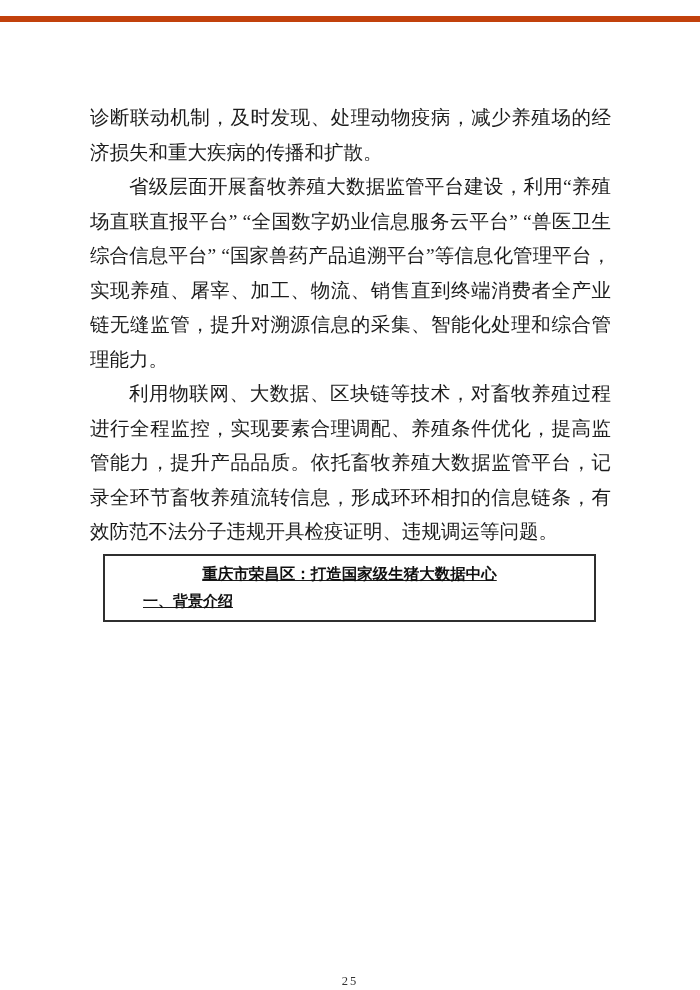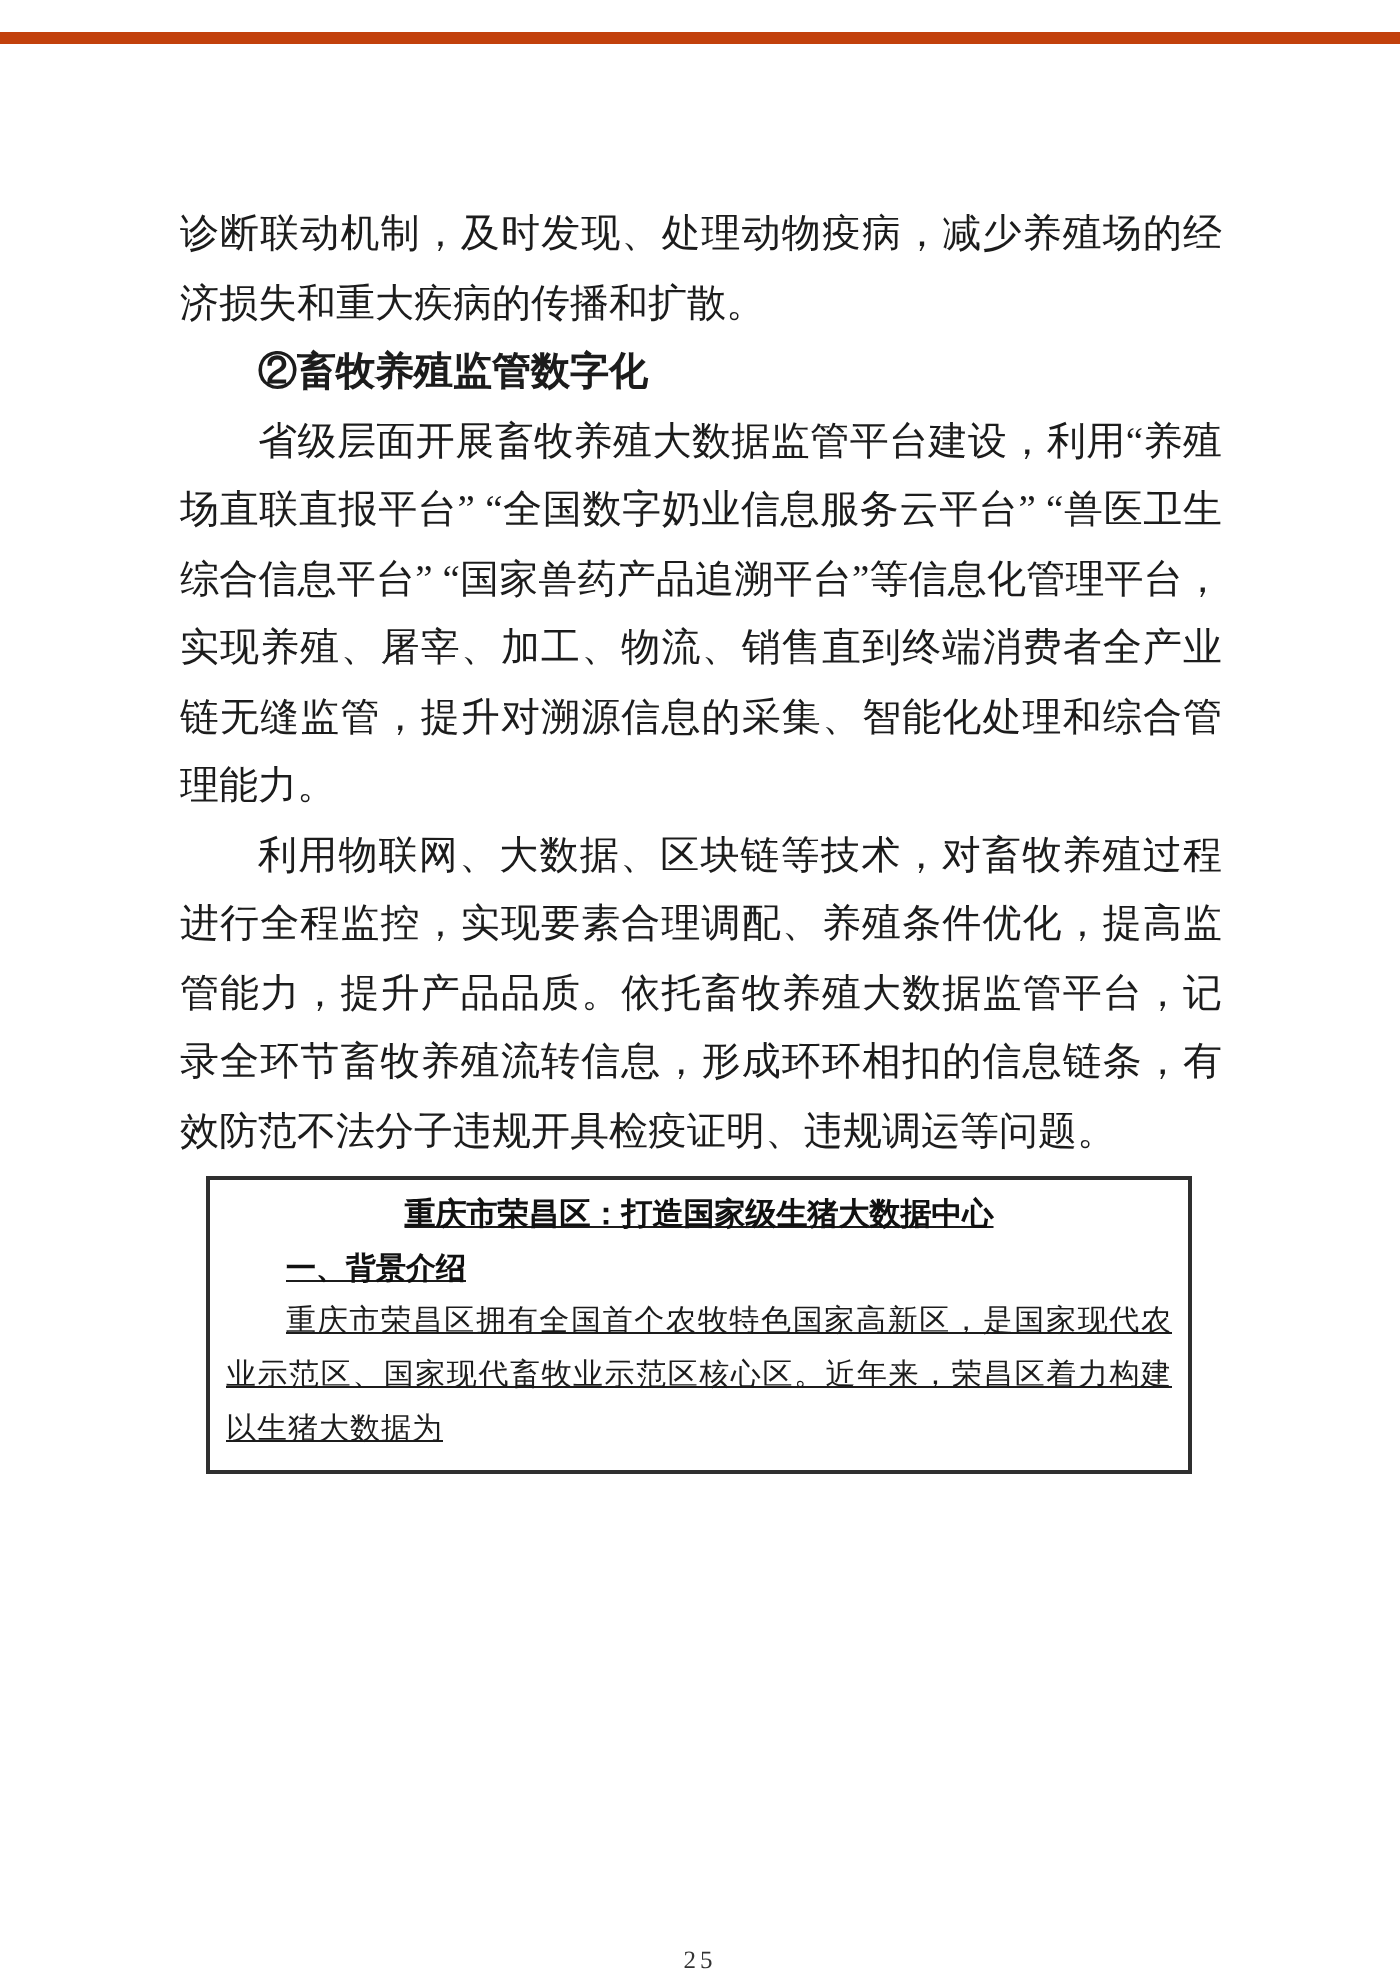--- a/index.html
+++ b/index.html
@@ -99,31 +99,29 @@
 </head>
 <body>
 
 <div class="page">
 
   <div class="body-area">
 
     <p class="body-text">诊断联动机制，及时发现、处理动物疫病，减少养殖场的经济损失和重大疾病的传播和扩散。</p>
 
 
-    <h3 class="section-heading">②畜牧养殖监管数字化</h3>
 
     <p class="body-text indent">省级层面开展畜牧养殖大数据监管平台建设，利用“养殖场直联直报平台” “全国数字奶业信息服务云平台” “兽医卫生综合信息平台” “国家兽药产品追溯平台”等信息化管理平台，实现养殖、屠宰、加工、物流、销售直到终端消费者全产业链无缝监管，提升对溯源信息的采集、智能化处理和综合管理能力。</p>
 
     <p class="body-text indent">利用物联网、大数据、区块链等技术，对畜牧养殖过程进行全程监控，实现要素合理调配、养殖条件优化，提高监管能力，提升产品品质。依托畜牧养殖大数据监管平台，记录全环节畜牧养殖流转信息，形成环环相扣的信息链条，有效防范不法分子违规开具检疫证明、违规调运等问题。</p>
 
 
     <section class="case-box">
       <h4 class="case-title">重庆市荣昌区：打造国家级生猪大数据中心</h4>
       <h5 class="case-subheading">一、背景介绍</h5>
-      <p class="case-body">重庆市荣昌区拥有全国首个农牧特色国家高新区，是国家现代农业示范区、国家现代畜牧业示范区核心区。近年来，荣昌区着力构建以生猪大数据为</p>
     </section>
 
   </div>
 
   <div class="page-footer">
     <span class="page-number">25</span>
   </div>
 
 </div>
 

